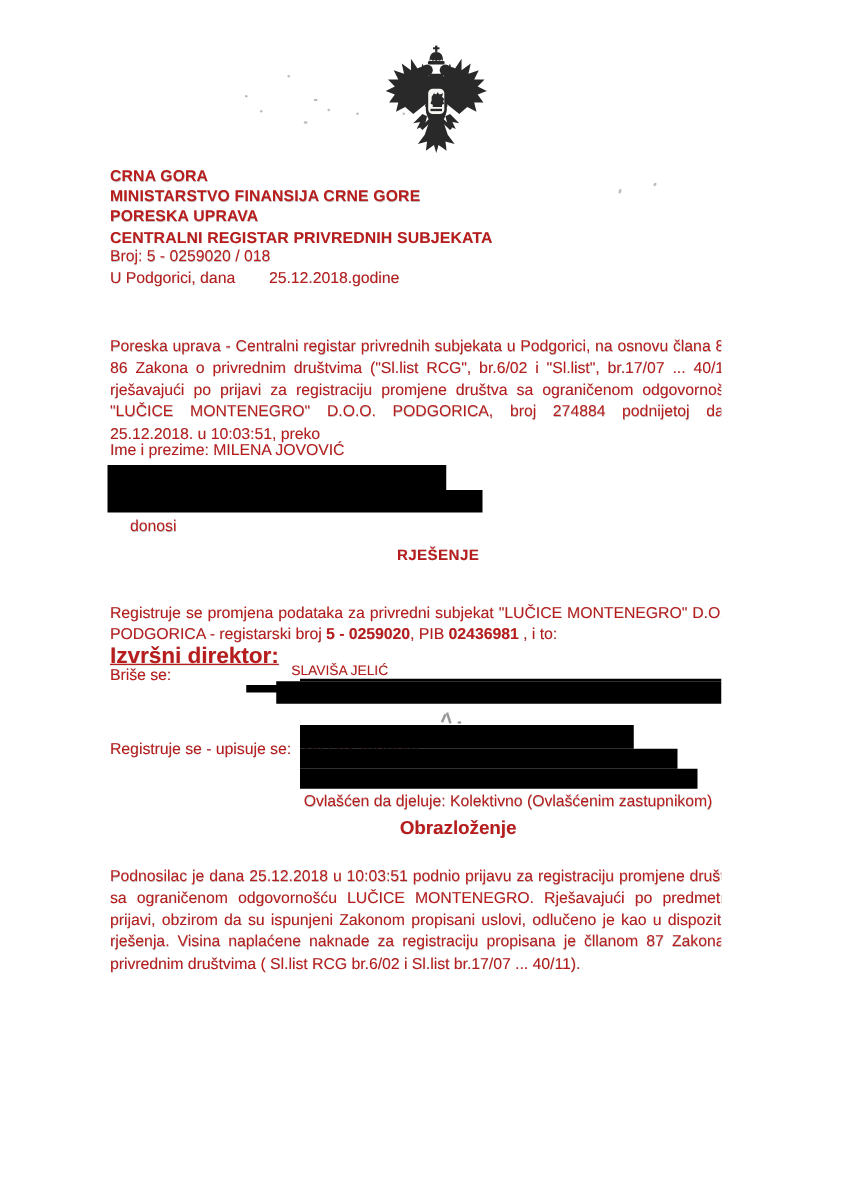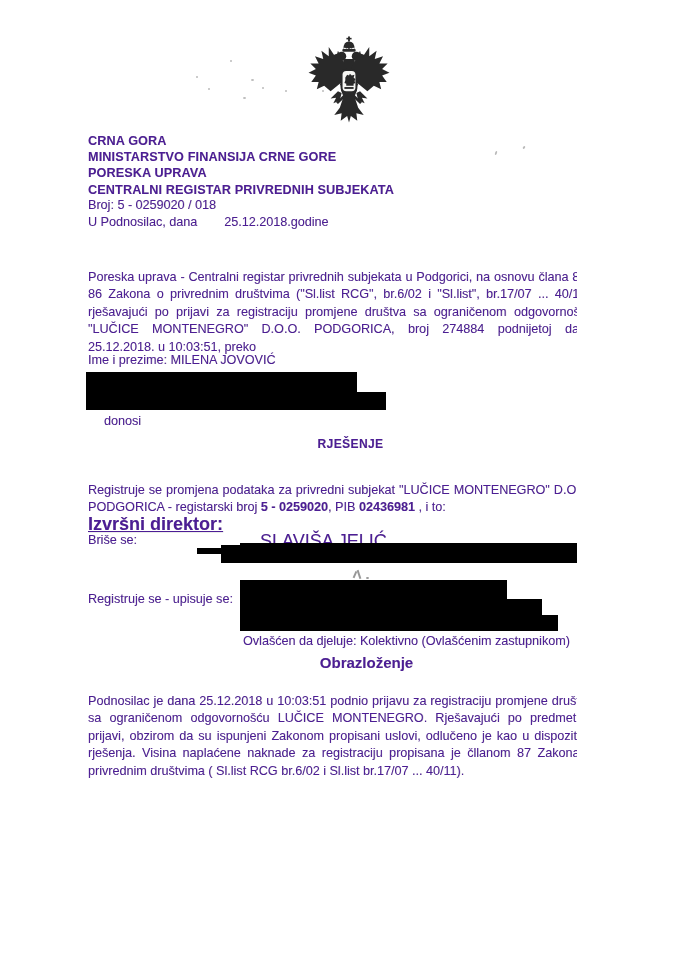--- a/index.html
+++ b/index.html
@@ -1,19 +1,19 @@
 <!DOCTYPE html>
 <html><head>
 <meta charset="utf-8">
 <style>
   html,body { margin:0; padding:0; background:#ffffff; }
   .page {
     position:relative; width:577px; height:960px; background:#ffffff;
     font-family:"Liberation Sans","DejaVu Sans",sans-serif;
-    color:#4c1d95; overflow:hidden;
+    color:#b91c1c; overflow:hidden;
     text-shadow:0.3px 0.3px 0 rgba(30,30,30,0.28);
   }
 
   
   .emblem { position:absolute; left:303px; top:36px; width:92px; height:92px; filter:blur(0.3px); opacity:0.93; }
 
   
   .hdr { position:absolute; left:88px; top:133px; font-weight:bold; font-size:12.6px; line-height:16.2px; letter-spacing:0.15px; white-space:nowrap; }
   .hdr-info { position:absolute; left:88px; top:197px; font-size:12.6px; line-height:17px; white-space:nowrap; }
   .date-gap { display:inline-block; margin-left:27px; }
@@ -33,21 +33,21 @@
     font-size:12px; font-weight:bold; letter-spacing:0.4px; transform:translateX(10px);
   }
   .h-obrazlozenje {
     position:absolute; left:88px; top:654px; width:505px; text-align:center;
     font-size:15px; font-weight:bold; transform:translateX(26px);
   }
 
   .section-label { position:absolute; left:88px; top:514px; font-size:18px; font-weight:bold; text-decoration:underline; white-space:nowrap; }
 
   .brise-label { position:absolute; left:88px;  top:533px; font-size:12.6px; white-space:nowrap; }
-  .brise-value { position:absolute; left:260px; top:531px; font-size:18px; white-space:nowrap; }
+  .brise-value { position:absolute; left:233px; top:531px; font-size:11px; white-space:nowrap; }
   .reg-label   { position:absolute; left:88px;  top:568px; font-size:12.6px; white-space:nowrap;margin-top:24px; }
   .reg-value   { position:absolute; left:243px; top:596px; font-size:11px; white-space:nowrap;text-align:center; }
   .authority   { position:absolute; left:243px; top:634px; font-size:12.6px; white-space:nowrap; }
 
   
   .red { position:absolute; background:#000; }
   .redA1 { left:86px;  top:372px; width:271px; height:20px; }
   .redA2 { left:86px;  top:392px; width:300px; height:18px; }
   .uline    { left:240px; top:543px; width:352px; height:2px; }
   .bar-stub { left:197px; top:548px; width:26px;  height:6px; }
@@ -132,21 +132,21 @@
 
   <div class="hdr">
     <div>CRNA GORA</div>
     <div>MINISTARSTVO FINANSIJA CRNE GORE</div>
     <div>PORESKA UPRAVA</div>
     <div>CENTRALNI REGISTAR PRIVREDNIH SUBJEKATA</div>
   </div>
   <div class="hdr-info">
     <div>Broj: 5 - 0259020 / 018</div>
     <div>
-      <span>U Podnosilac, dana</span><span class="date-gap">25.12.2018.godine</span>
+      <span>U Podgorici, dana</span><span class="date-gap">25.12.2018.godine</span>
     </div>
   </div>
 
   <p class="para p1">Poreska uprava - Centralni registar privrednih subjekata u Podgorici, na osnovu člana 83 i 86 Zakona o privrednim društvima ("Sl.list RCG", br.6/02 i "Sl.list", br.17/07 ... 40/11), rješavajući po prijavi za registraciju promjene društva sa ograničenom odgovornošću "LUČICE MONTENEGRO" D.O.O. PODGORICA, broj 274884 podnijetoj dana 25.12.2018. u 10:03:51, preko</p>
 
   <div class="name-line">Ime i prezime: MILENA JOVOVIĆ</div>
   <div class="red redA1"></div>
   <div class="red redA2"></div>
   <div class="donosi">donosi</div>
 

